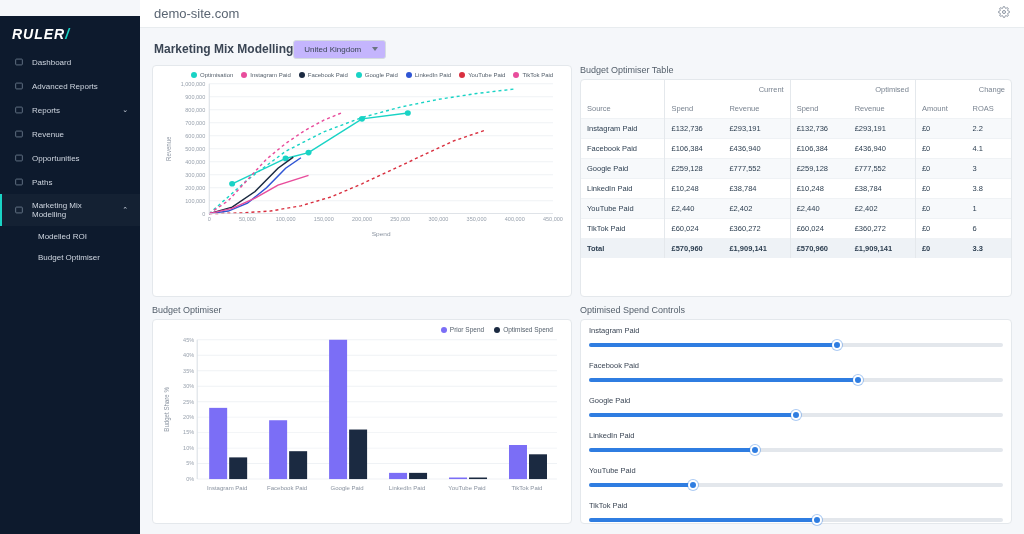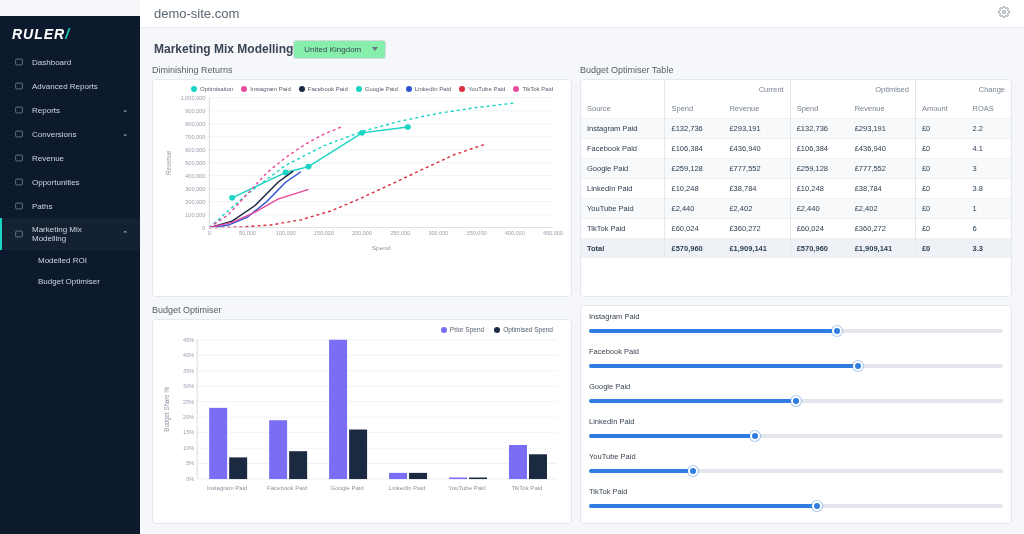--- a/index.html
+++ b/index.html
@@ -38,21 +38,21 @@
   }
   .topbar .gear { margin-left: auto; }
 
   .page-head {
     display: flex; align-items: center;
     padding: 10px 14px 6px 14px;
   }
   .page-title { font-size: 12px; font-weight: 600; color: #3a4554; }
   .region-select {
     margin-left: auto; font-size: 8px; padding: 4px 24px 4px 10px;
-    border: 1px solid #d5dbe1; border-radius: 3px; background: #86efac;
+    border: 1px solid #d5dbe1; border-radius: 3px; background: #c4b5fd;
     color: #3a4554; appearance: none; position: relative;
   }
   .region-wrap { position: relative; }
   .region-wrap::after {
     content: ""; position: absolute; right: 8px; top: 50%;
     width: 0; height: 0; border-left: 3px solid transparent; border-right: 3px solid transparent;
     border-top: 4px solid #6a7480; transform: translateY(-50%);
   }
 
   .grid {
@@ -134,27 +134,20 @@
         <span class="nav-icon"><svg viewBox="0 0 24 24" width="10" height="10" fill="none" stroke="#8fa0b2" stroke-width="2">
             <rect x="4" y="5" width="16" height="14" rx="2"></rect>
           </svg></span>
                  <span>Advanced Reports</span>
                  </div>
       <div class="nav-item">
         <span class="nav-icon"><svg viewBox="0 0 24 24" width="10" height="10" fill="none" stroke="#8fa0b2" stroke-width="2">
             <rect x="4" y="5" width="16" height="14" rx="2"></rect>
           </svg></span>
                  <span>Reports</span>
-                 <span class="chevron">⌄</span>
-      </div>
-      <div class="nav-item">
-        <span class="nav-icon"><svg viewBox="0 0 24 24" width="10" height="10" fill="none" stroke="#8fa0b2" stroke-width="2">
-            <rect x="4" y="5" width="16" height="14" rx="2"></rect>
-          </svg></span>
-                 <span>Conversions</span>
                  <span class="chevron">⌄</span>
       </div>
       <div class="nav-item">
         <span class="nav-icon"><svg viewBox="0 0 24 24" width="10" height="10" fill="none" stroke="#8fa0b2" stroke-width="2">
             <rect x="4" y="5" width="16" height="14" rx="2"></rect>
           </svg></span>
                  <span>Revenue</span>
                  </div>
       <div class="nav-item">
         <span class="nav-icon"><svg viewBox="0 0 24 24" width="10" height="10" fill="none" stroke="#8fa0b2" stroke-width="2">
@@ -202,21 +195,20 @@
     <div class="region-wrap">
       <select class="region-select">
         <option>United Kingdom</option>
       </select>
     </div>
   </div>
 
   <div class="grid">
 
     <div class="card">
-      <div class="card-label">Diminishing Returns</div>
       <div class="panel">
         <div class="dr-legend" id="dr-legend">
             <span class="leg-item">
               <span class="leg-dot" style="background:#19d3c5"></span>
               <span>Optimisation</span>
             </span>
             <span class="leg-item">
               <span class="leg-dot" style="background:#e84d9c"></span>
               <span>Instagram Paid</span>
             </span>
@@ -442,20 +434,21 @@
               <rect class="bar-prior" x="346.26666666666665" y="115.82222222222222" width="17.9" height="36.17777777777778"></rect>
               <rect class="bar-opt" x="366.16666666666663" y="125.68888888888888" width="17.9" height="26.311111111111117"></rect>
               <text class="bar-cat-label" x="364.16666666666663" y="164" text-anchor="middle">TikTok Paid</text>
               <line x1="36" x2="36" y1="4" y2="152" stroke="#d8dde3"></line>
             </svg>
         </div>
       </div>
     </div>
 
     <div class="card">
+      <div class="card-label">Optimised Spend Controls</div>
       <div class="panel" id="sliders">
           <div class="slider-row">
       <div class="slider-label">Instagram Paid</div>
       <div class="slider">
         <div class="track"></div>
         <div class="fill" style="width:60%"></div>
         <div class="thumb" style="left:60%"></div>
       </div>
           </div>
           <div class="slider-row">

